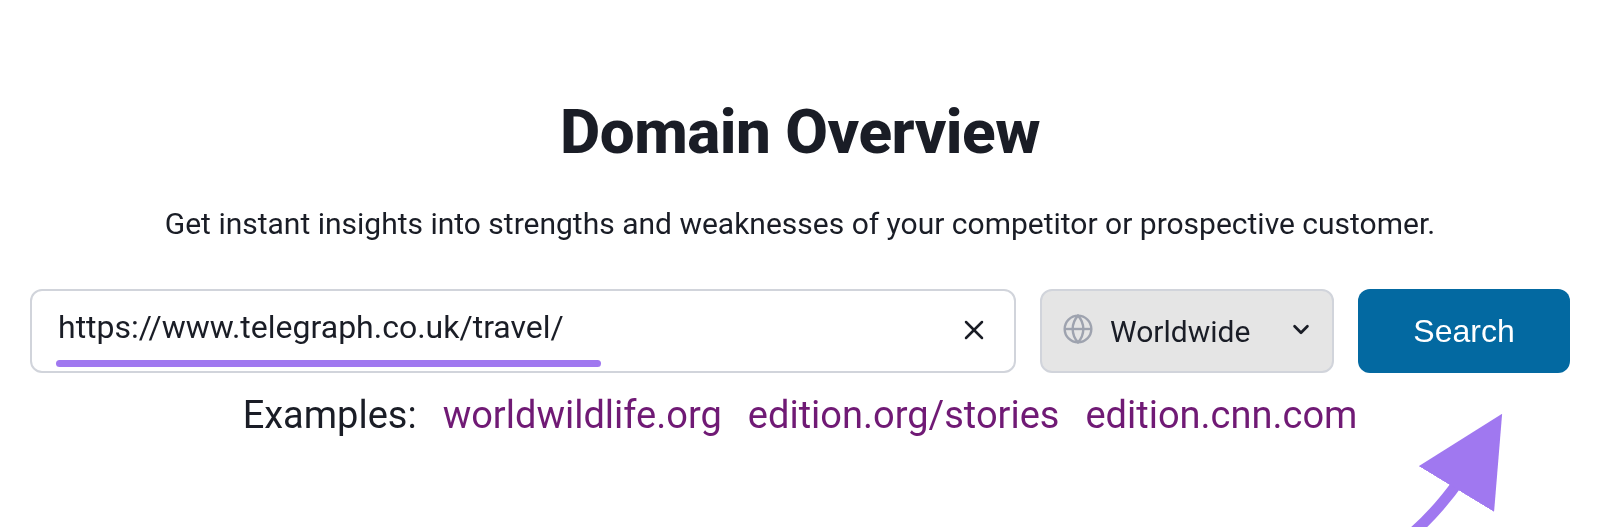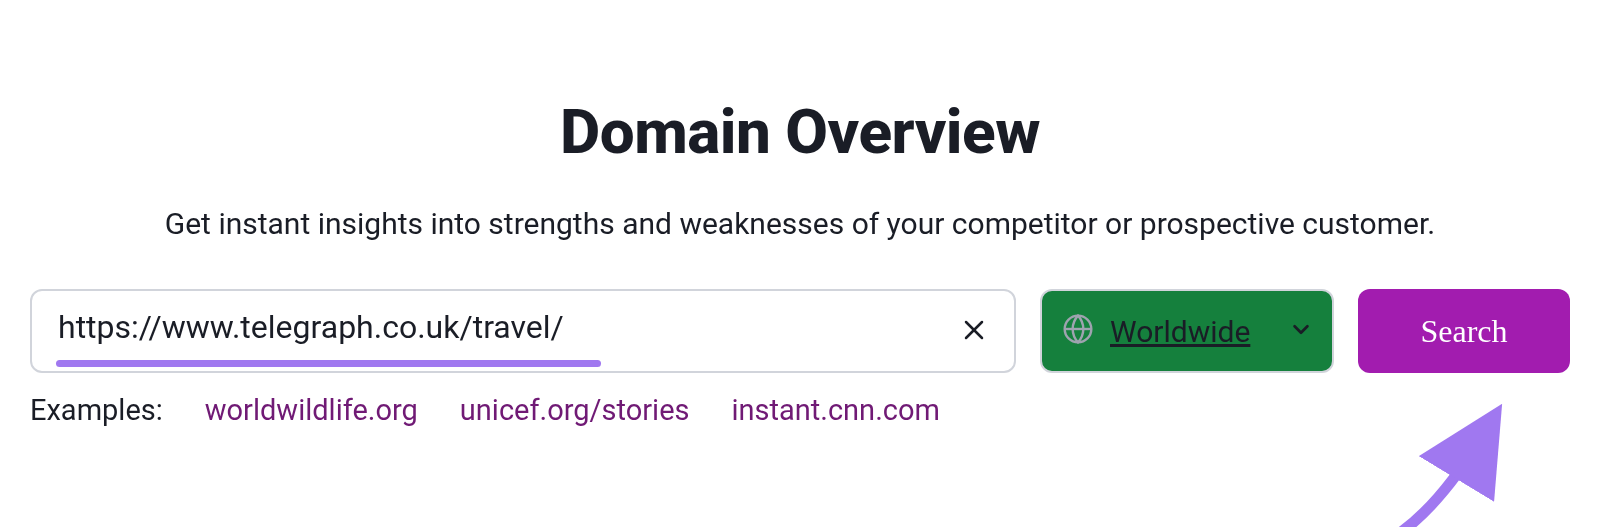--- a/index.html
+++ b/index.html
@@ -83,60 +83,60 @@
       height: 7px;
       background: #a078f0;
       border-radius: 4px;
       pointer-events: none;
     }
     .region-select {
       width: 294px;
       height: 84px;
       border: 2px solid #d1d4db;
       border-radius: 12px;
-      background: #15803d;
+      background: #e5e5e5;
       display: flex;
       align-items: center;
       padding: 7px 20px;
       gap: 16px;
       cursor: pointer;
-      text-decoration: underline;
     }
     .region-select .globe {
       color: #9ea3af;
       flex-shrink: 0;
     }
     .region-select .label {
       font-size: 30px;
       color: #1a1d26;
       flex: 1;
     }
     .region-select .chevron {
       color: #1a1d26;
       flex-shrink: 0;
     }
     .search-btn {
       width: 212px;
       height: 84px;
       border: none;
       border-radius: 12px;
-      background: #a21caf;
+      background: #0369a1;
       color: #ffffff;
       font-size: 32px;
       font-weight: 500;
       cursor: pointer;
-      font-family: Liberation Serif, serif;
+      font-family: Liberation Sans, sans-serif;
       position: relative;
     }
     .examples-row {
       width: 100%;
       display: flex;
       align-items: baseline;
-      gap: 42px;
-      font-size: 29px;
+      gap: 26px;
+      font-size: 38px;
+      justify-content: center;
     }
     .examples-label {
       color: #1a1d26;
     }
     .example-link {
       color: #701a75;
       text-decoration: none;
       cursor: pointer;
     }
     .arrow-annotation {
@@ -191,22 +191,22 @@
       </div>
 
       <button class="search-btn">
         <span>Search</span>
       </button>
     </div>
 
     <div class="examples-row">
       <span class="examples-label">Examples:</span>
       <a class="example-link">worldwildlife.org</a>
-      <a class="example-link">unicef.org/stories</a>
-      <a class="example-link">instant.cnn.com</a>
+      <a class="example-link">edition.org/stories</a>
+      <a class="example-link">edition.cnn.com</a>
     </div>
 
     <svg class="arrow-annotation" viewBox="0 0 320 180">
       <defs>
         <marker id="arrowhead" markerWidth="8" markerHeight="8" refX="5" refY="4" orient="auto">
           <polygon points="0 0, 8 4, 0 8" fill="#a078f0"></polygon>
         </marker>
       </defs>
       <path d="M 60 155 Q 140 175 225 35" stroke="#a078f0" stroke-width="11" fill="none" stroke-linecap="round" marker-end="url(#arrowhead)"></path>
     </svg>

